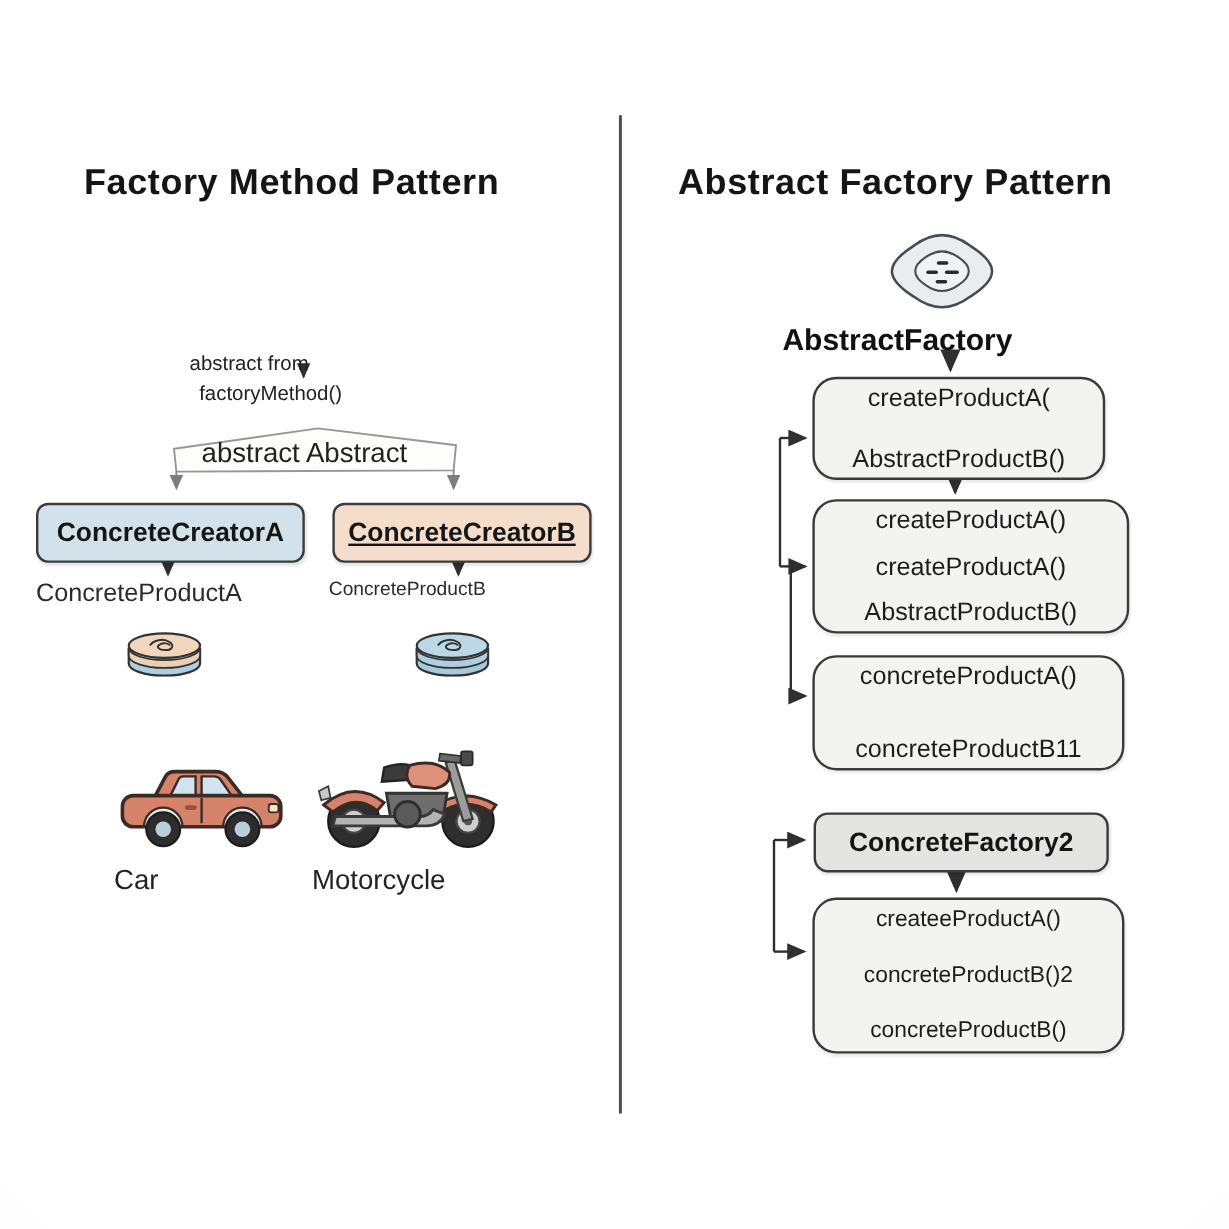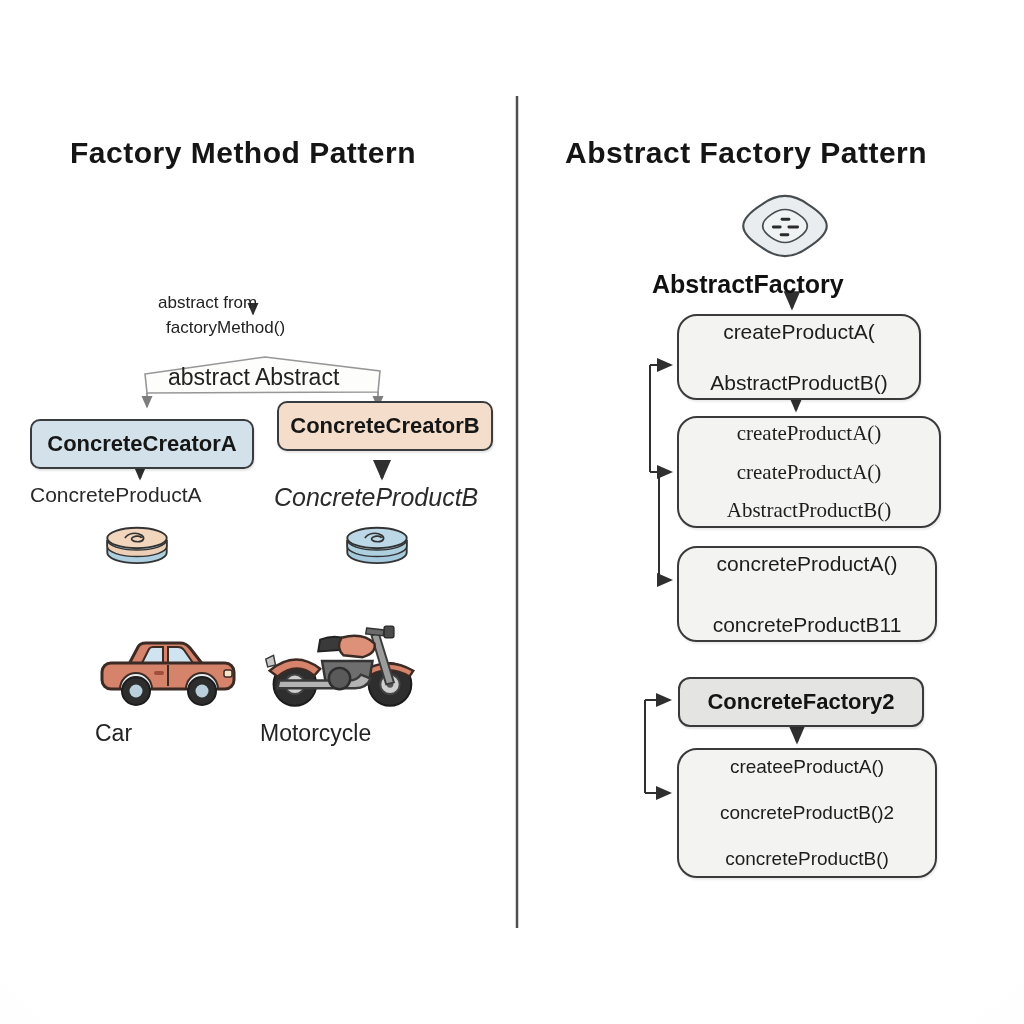--- a/index.html
+++ b/index.html
@@ -84,26 +84,26 @@
 
   <div class="abs small-label ctr" style="left:158px;top:293px;width:160px;">abstract from</div>
 
   <div class="abs ctr" style="left:166px;top:318px;width:200px;font-size:17px;color:#222;">factoryMethod()</div>
 
   <div class="abs ctr" style="left:168px;top:364px;width:200px;font-size:23px;color:#222;">abstract Abstract</div>
 
   <div class="abs uml-box" style="left:30px;top:419px;width:220px;height:46px;background:#d3e2ea;">
     <span>ConcreteCreatorA</span>
   </div>
-  <div class="abs uml-box" style="left:277px;top:401px;width:212px;height:46px;background:#f4decb;">
+  <div class="abs uml-box" style="left:277px;top:419px;width:212px;height:46px;background:#f4decb;text-decoration:underline;">
     <span>ConcreteCreatorB</span>
   </div>
 
   <div class="abs ctr" style="left:30px;top:483px;width:220px;font-size:21px;color:#2a2a2a;">ConcreteProductA</div>
-  <div class="abs ctr" style="left:274px;top:483px;width:220px;font-size:25px;color:#2a2a2a;font-style:italic;">ConcreteProductB</div>
+  <div class="abs ctr" style="left:274px;top:483px;width:220px;font-size:16px;color:#2a2a2a;">ConcreteProductB</div>
 
   <svg class="abs" style="left:98px;top:512px;" width="78" height="52" viewBox="0 0 80 56">
     <path d="M8,30 L8,44 A32,11 0 0 0 72,44 L72,30" fill="#aecfe0" stroke="#333" stroke-width="2"></path>
     <path d="M8,30 A32,11 0 0 0 72,30 L72,37 A32,11 0 0 1 8,37 Z" fill="#edcfb6" stroke="#333" stroke-width="1.6"></path>
     <ellipse cx="40" cy="28" rx="32" ry="11" fill="#f1d6bd" stroke="#333" stroke-width="2"></ellipse>
     <path d="M27,28 c3,-5 12,-7 18,-3 c4,3 2,7 -4,7 c-6,0 -9,-3 -5,-5 c3,-2 8,-1 9,1" fill="none" stroke="#333" stroke-width="1.8"></path>
   </svg>
 
   <svg class="abs" style="left:338px;top:512px;" width="78" height="52" viewBox="0 0 80 56">
     <path d="M8,30 L8,44 A32,11 0 0 0 72,44 L72,30" fill="#a5cadd" stroke="#333" stroke-width="2"></path>
@@ -163,21 +163,21 @@
     </g>
   </svg>
 
   <div class="abs ctr" style="left:652px;top:270px;width:205px;font-size:25px;font-weight:bold;color:#111;">AbstractFactory</div>
 
   <div class="abs codebox" style="left:677px;top:314px;width:240px;height:82px;">
     <div class="line">createProductA(</div>
     <div class="line">AbstractProductB()</div>
   </div>
 
-  <div class="abs codebox" style="left:677px;top:416px;width:260px;height:108px;font-family:Liberation Serif, serif;">
+  <div class="abs codebox" style="left:677px;top:416px;width:260px;height:108px;">
     <div class="line">createProductA()</div>
     <div class="line">createProductA()</div>
     <div class="line">AbstractProductB()</div>
   </div>
 
   <div class="abs codebox" style="left:677px;top:546px;width:256px;height:92px;">
     <div class="line">concreteProductA()</div>
     <div class="line">concreteProductB11</div>
   </div>
 

